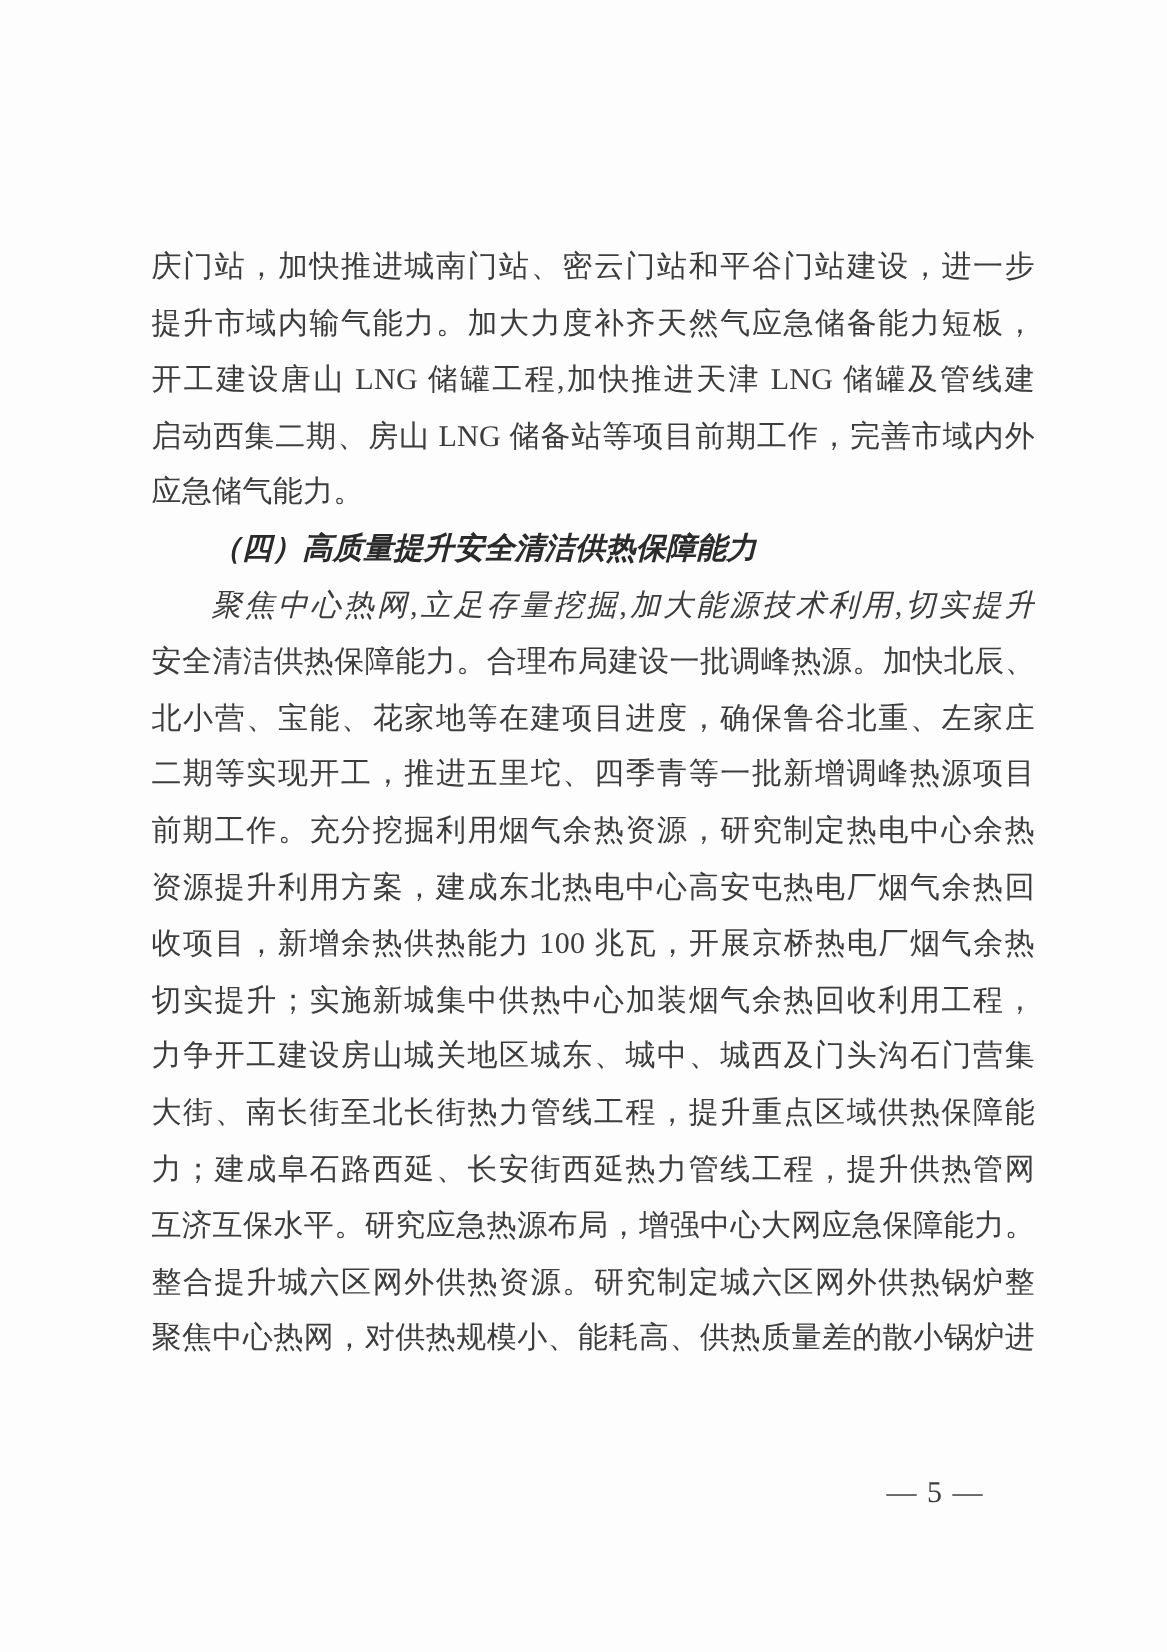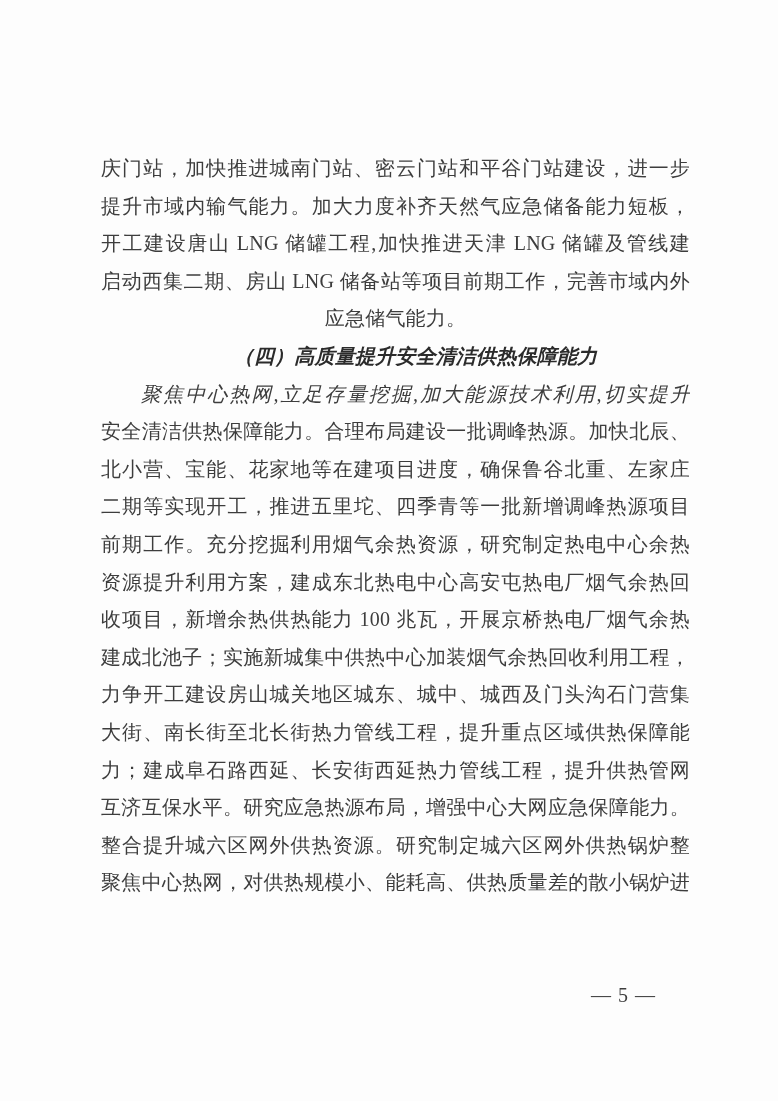--- a/index.html
+++ b/index.html
@@ -16,29 +16,29 @@
     color: #3d3d3d;
   }
   .page {
     position: absolute;
     inset: 0;
     background: #fdfdfd;
   }
   .text-block {
     position: absolute;
     left: 101px;
-    top: 150px;
+    top: 160px;
     width: 589px;
   }
   .line {
     font-size: 20px;
     line-height: 37.6px;
     height: 37.6px;
     overflow: hidden;
-    text-align: center;
+    text-align: left;
     letter-spacing: 0.2px;
   }
   .line.justify {
     text-align: justify;
     text-align-last: justify;
   }
   .line.indent {
     text-indent: 2em;
     font-style: italic;
   }
@@ -68,21 +68,21 @@
       <div class="line justify">启动西集二期、房山 LNG 储备站等项目前期工作，完善市域内外</div>
       <div class="line">应急储气能力。</div>
       <div class="line indent heading">（四）高质量提升安全清洁供热保障能力</div>
       <div class="line justify indent">聚焦中心热网,立足存量挖掘,加大能源技术利用,切实提升</div>
       <div class="line justify">安全清洁供热保障能力。合理布局建设一批调峰热源。加快北辰、</div>
       <div class="line justify">北小营、宝能、花家地等在建项目进度，确保鲁谷北重、左家庄</div>
       <div class="line justify">二期等实现开工，推进五里坨、四季青等一批新增调峰热源项目</div>
       <div class="line justify">前期工作。充分挖掘利用烟气余热资源，研究制定热电中心余热</div>
       <div class="line justify">资源提升利用方案，建成东北热电中心高安屯热电厂烟气余热回</div>
       <div class="line justify">收项目，新增余热供热能力 100 兆瓦，开展京桥热电厂烟气余热</div>
-      <div class="line justify">建成北池子；实施新城集中供热中心加装烟气余热回收利用工程，</div>
+      <div class="line justify">切实提升；实施新城集中供热中心加装烟气余热回收利用工程，</div>
       <div class="line justify">力争开工建设房山城关地区城东、城中、城西及门头沟石门营集</div>
       <div class="line justify">大街、南长街至北长街热力管线工程，提升重点区域供热保障能</div>
       <div class="line justify">力；建成阜石路西延、长安街西延热力管线工程，提升供热管网</div>
       <div class="line justify">互济互保水平。研究应急热源布局，增强中心大网应急保障能力。</div>
       <div class="line justify">整合提升城六区网外供热资源。研究制定城六区网外供热锅炉整</div>
       <div class="line justify">聚焦中心热网，对供热规模小、能耗高、供热质量差的散小锅炉进</div>
     </main>
 
   <footer class="page-footer">
     <span>— 5 —</span>

